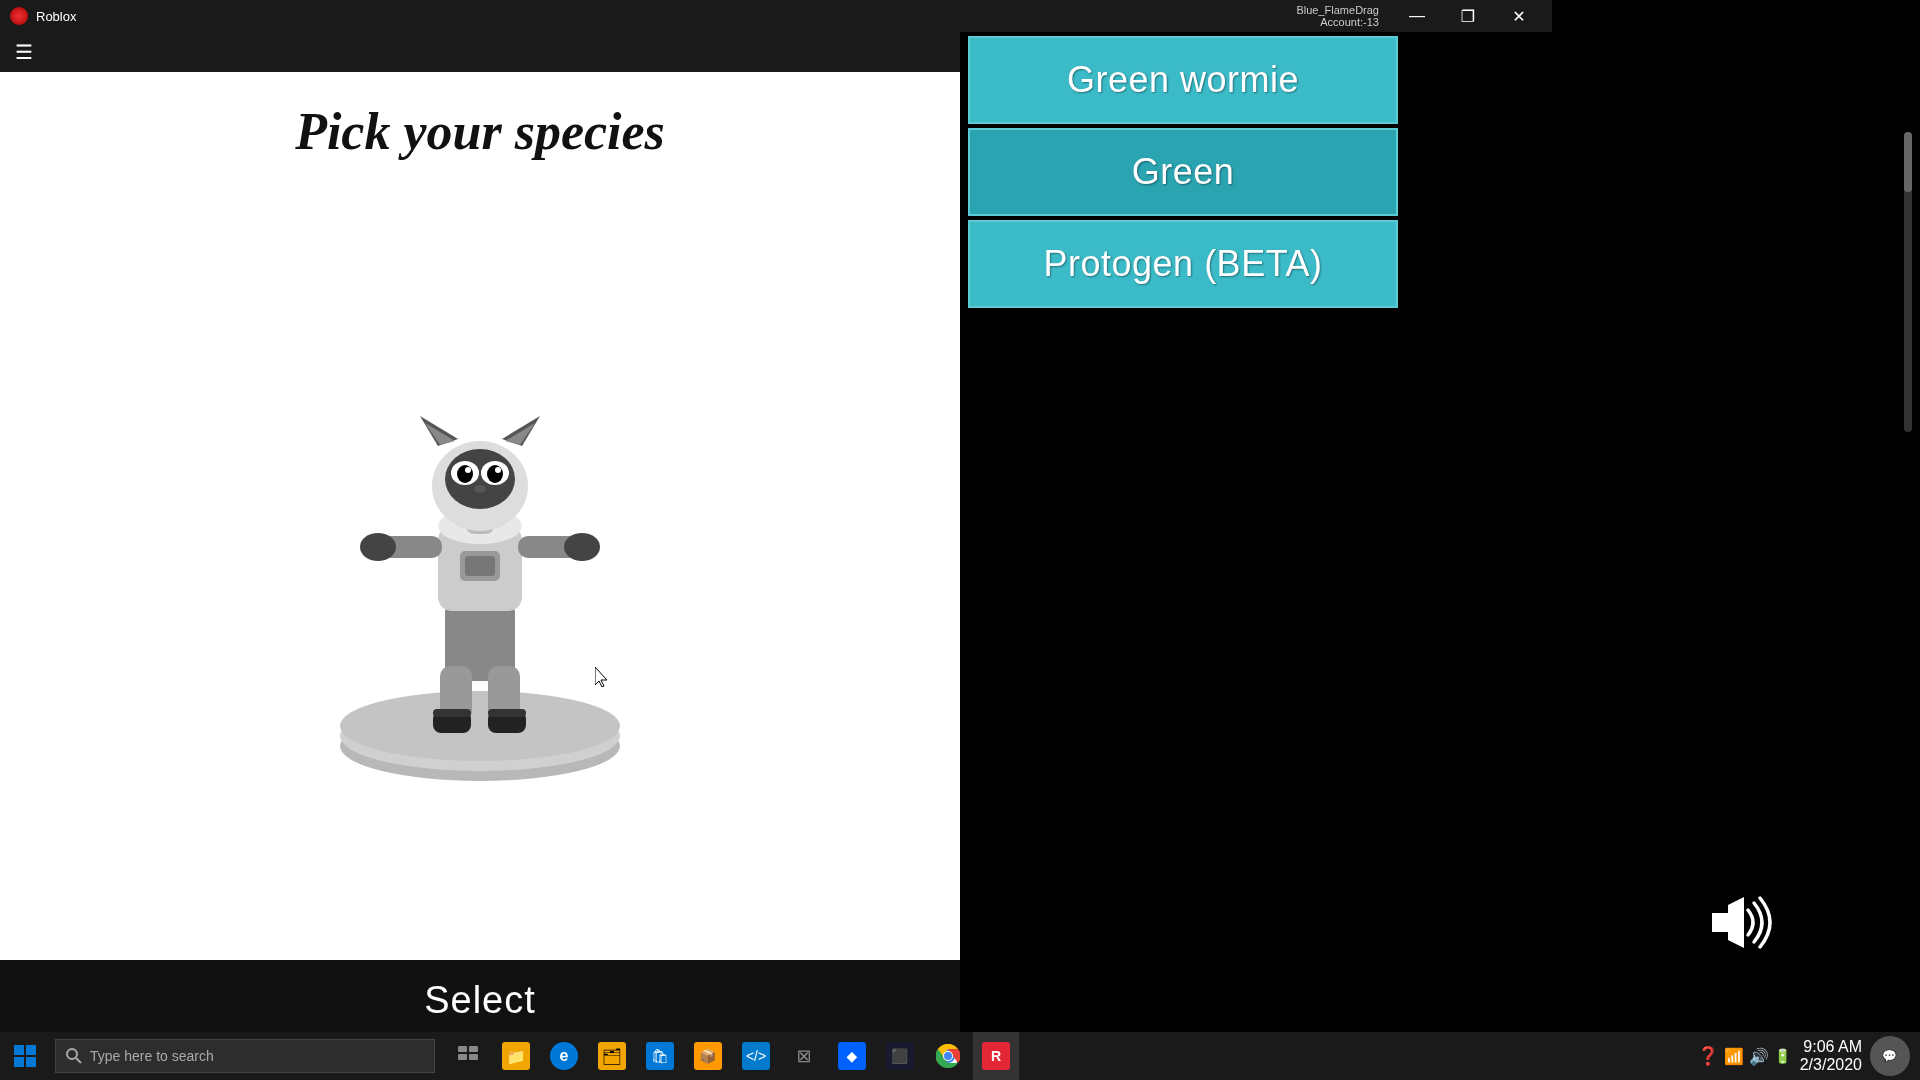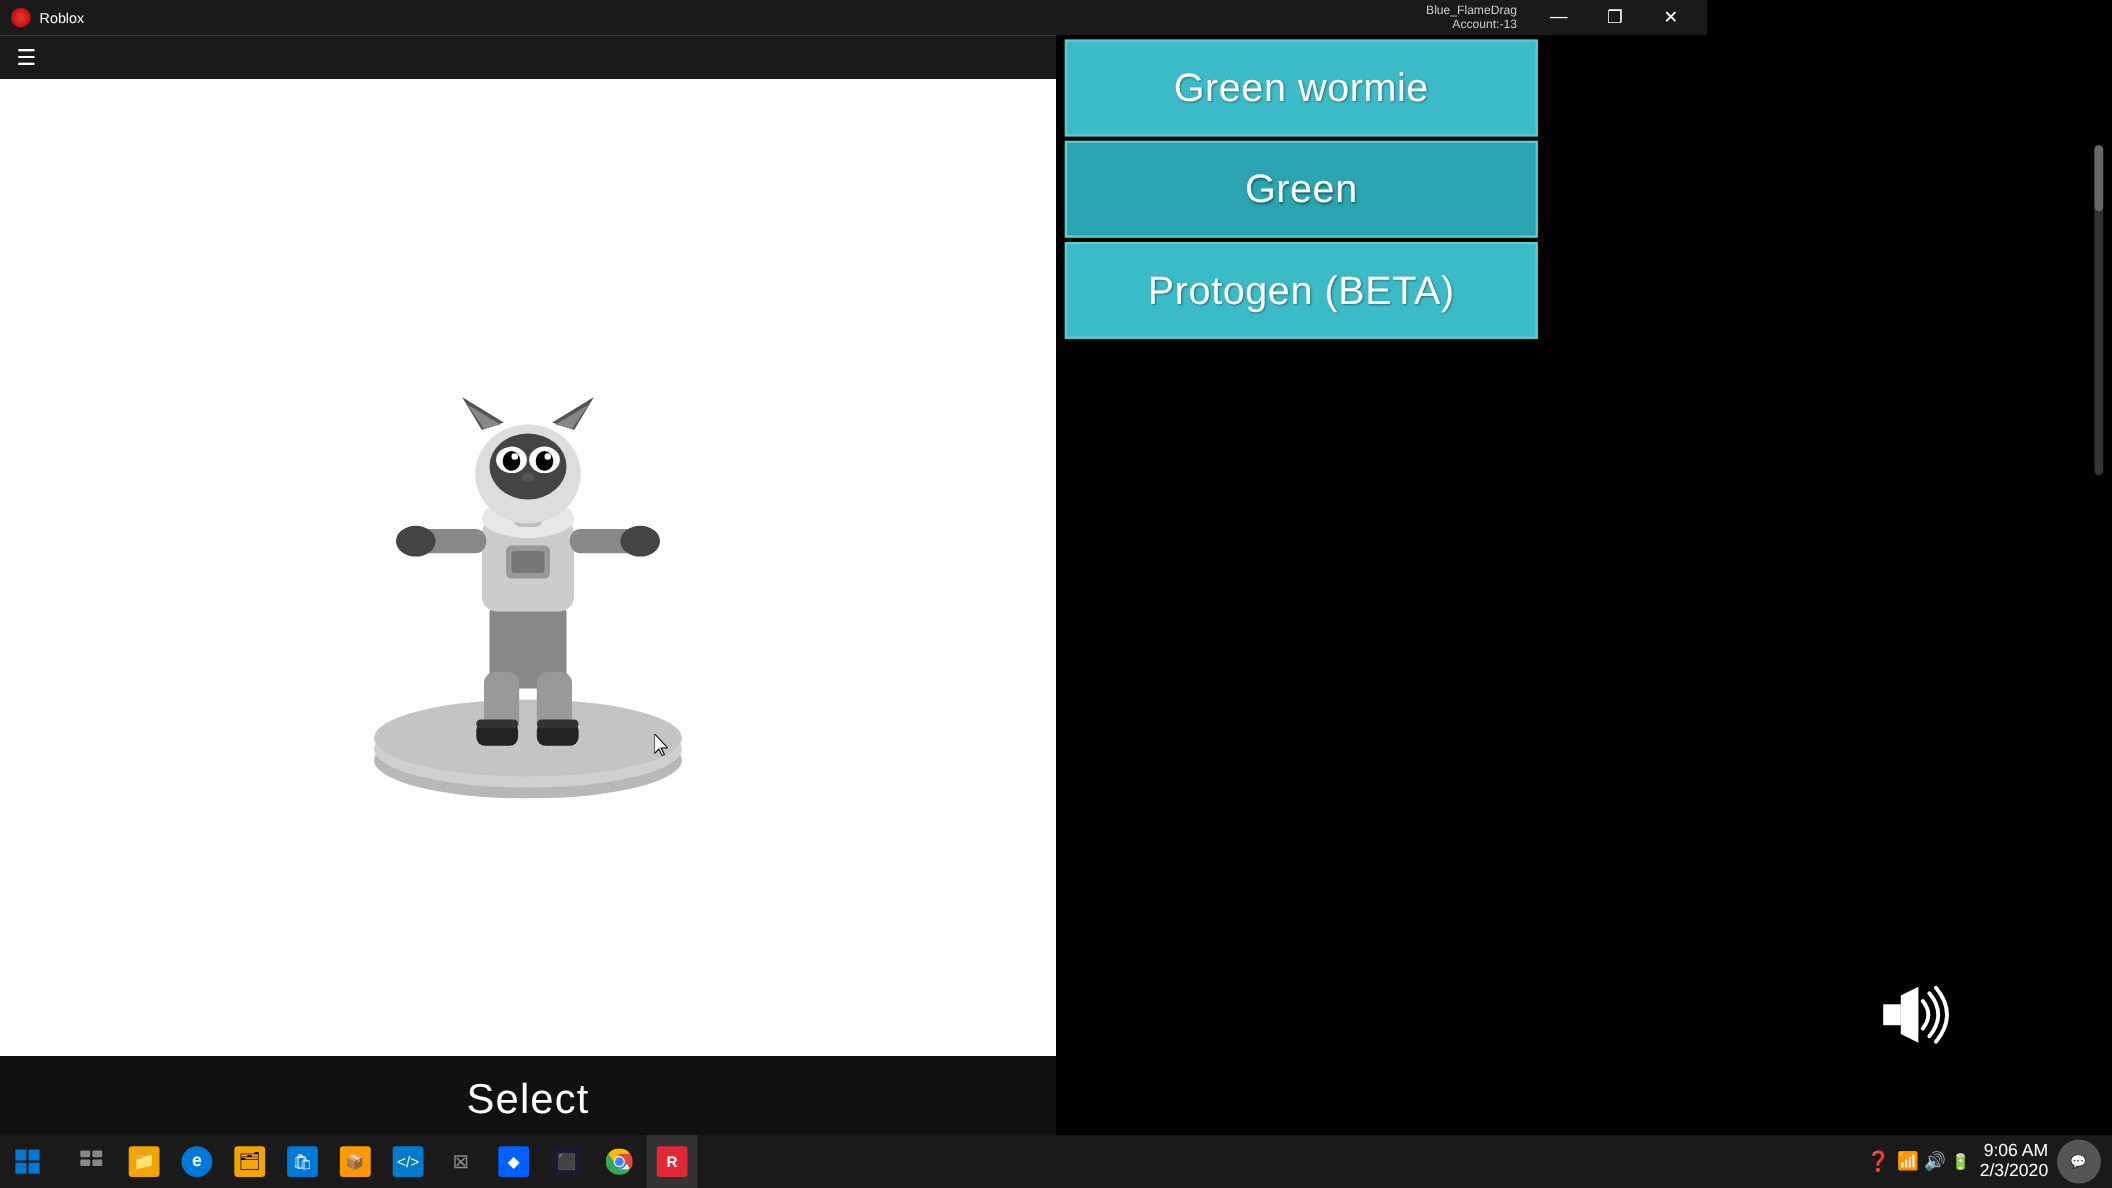--- a/index.html
+++ b/index.html
@@ -340,20 +340,21 @@
   </div>
 </div>
 
 <div id="main-container">
 
   <div id="left-panel">
     <div id="game-header">
       <span id="hamburger">☰</span>
     </div>
     <div id="game-area">
+      <div id="pick-species-title">Pick your species</div>
 
       <div id="character-display">
         <div id="character-svg-container">
 
           <svg width="380" height="420" viewBox="0 0 380 420">
 
             <ellipse cx="190" cy="385" rx="140" ry="35" fill="#b8b8b8"></ellipse>
             <ellipse cx="190" cy="375" rx="140" ry="35" fill="#d0d0d0"></ellipse>
             <ellipse cx="190" cy="365" rx="140" ry="35" fill="#c4c4c4"></ellipse>
 
@@ -457,20 +458,27 @@
 
   <button id="start-btn">
     <svg width="24" height="24" viewBox="0 0 24 24">
       <rect x="1" y="1" width="10" height="10" fill="#0078d4"></rect>
       <rect x="13" y="1" width="10" height="10" fill="#0078d4"></rect>
       <rect x="1" y="13" width="10" height="10" fill="#0078d4"></rect>
       <rect x="13" y="13" width="10" height="10" fill="#0078d4"></rect>
     </svg>
   </button>
 
+  <div id="search-bar">
+    <svg width="16" height="16" viewBox="0 0 16 16">
+      <circle cx="6" cy="6" r="5" stroke="#aaa" stroke-width="2" fill="none"></circle>
+      <line x1="10" y1="10" x2="15" y2="15" stroke="#aaa" stroke-width="2"></line>
+    </svg>
+    <span id="search-input-display">Type here to search</span>
+  </div>
 
   <div id="taskbar-icons">
 
     <div class="taskbar-icon">
       <div class="taskbar-icon-img" style="background:transparent;">
         <svg width="22" height="22" viewBox="0 0 22 22">
           <rect x="1" y="1" width="9" height="6" rx="1" fill="#888"></rect>
           <rect x="12" y="1" width="9" height="6" rx="1" fill="#888"></rect>
           <rect x="1" y="9" width="9" height="6" rx="1" fill="#888"></rect>
           <rect x="12" y="9" width="9" height="6" rx="1" fill="#888"></rect>

